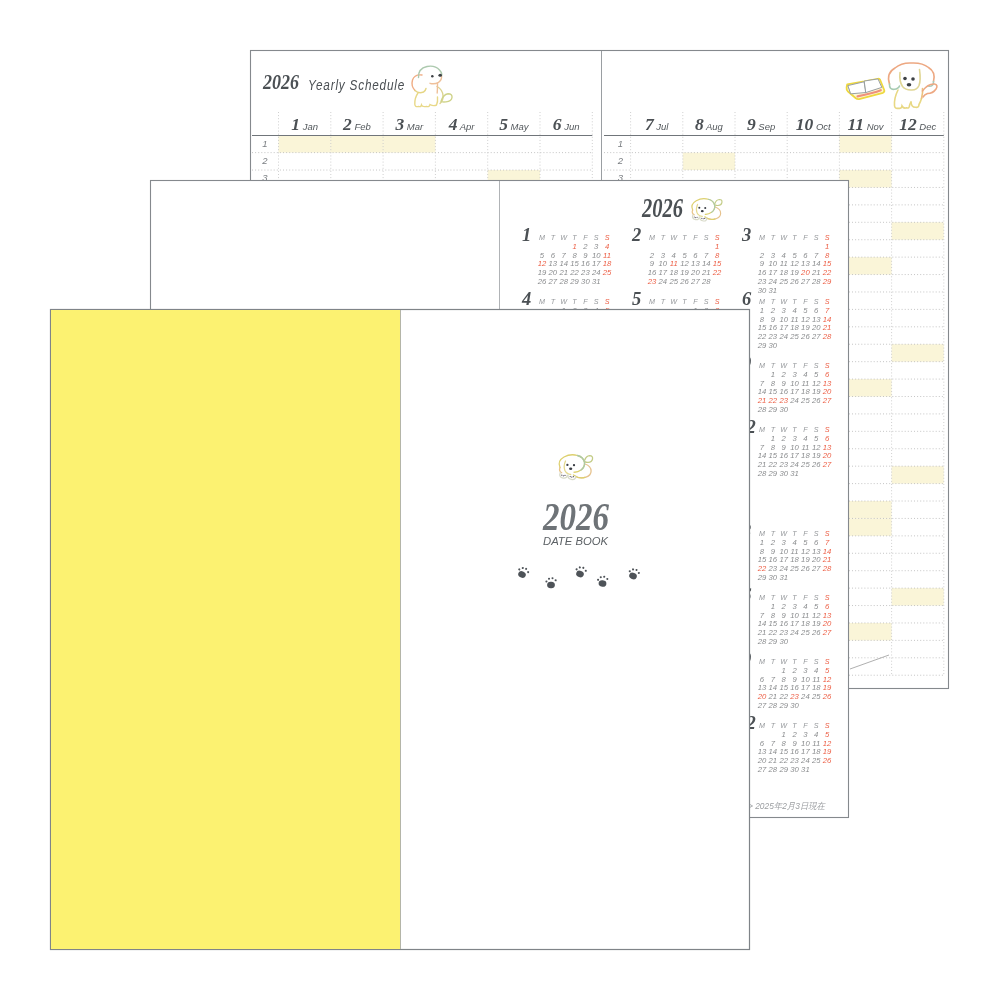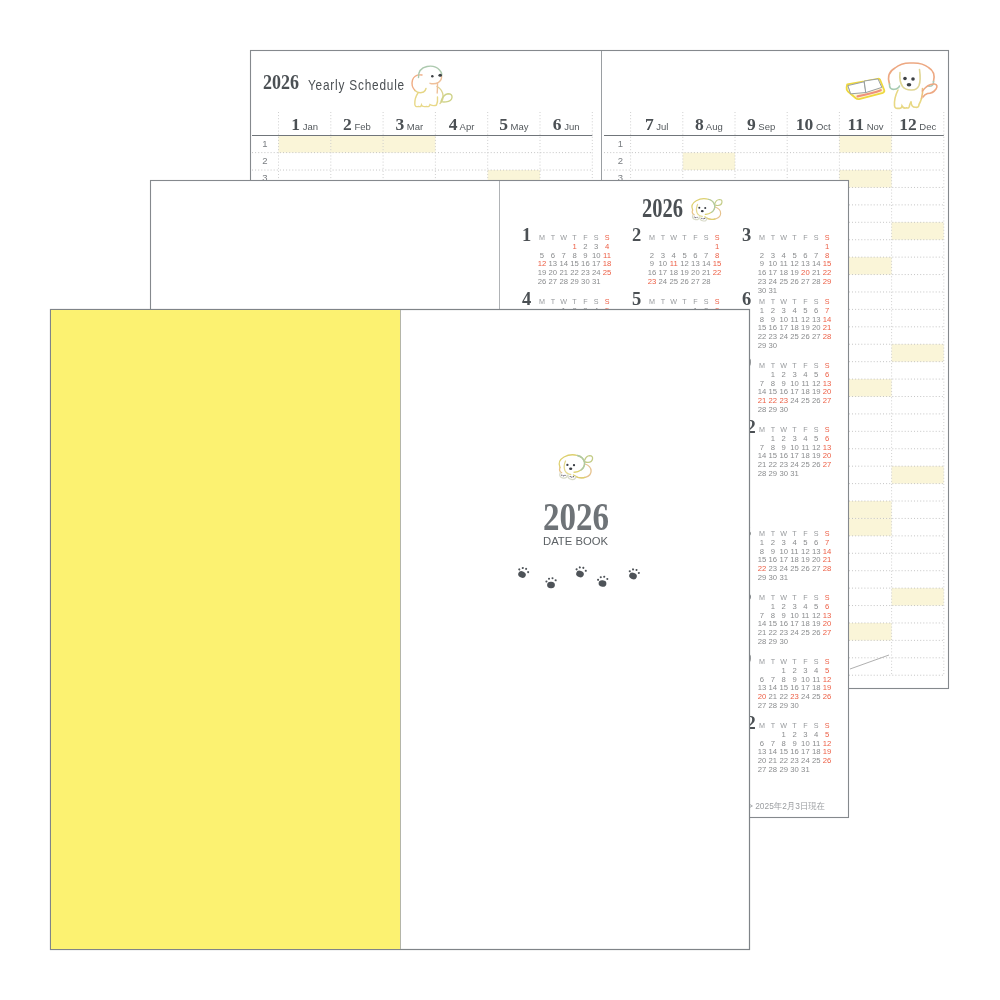--- a/index.html
+++ b/index.html
@@ -1,14 +1,14 @@
 <!DOCTYPE html>
 <html><head><meta charset="utf-8"><style>
 html,body{margin:0;padding:0;background:#fff;}
-#cv{position:relative;width:1000px;height:1000px;background:#fff;overflow:hidden;}
+#cv{position:relative;width:1000px;height:1000px;background:#fff;overflow:hidden;font-style:italic;}
 svg text{font-family:"Liberation Sans", sans-serif;}
 .ser{font-family:"Liberation Serif", serif;font-weight:bold;}
 </style></head><body>
 <div id="cv">
 <svg width="1000" height="1000" viewBox="0 0 1000 1000">
 
 <g>
         <rect x="250.5" y="50.5" width="698" height="638" fill="#ffffff" stroke="#85898d" stroke-width="1.1"></rect>
       </g>
 

